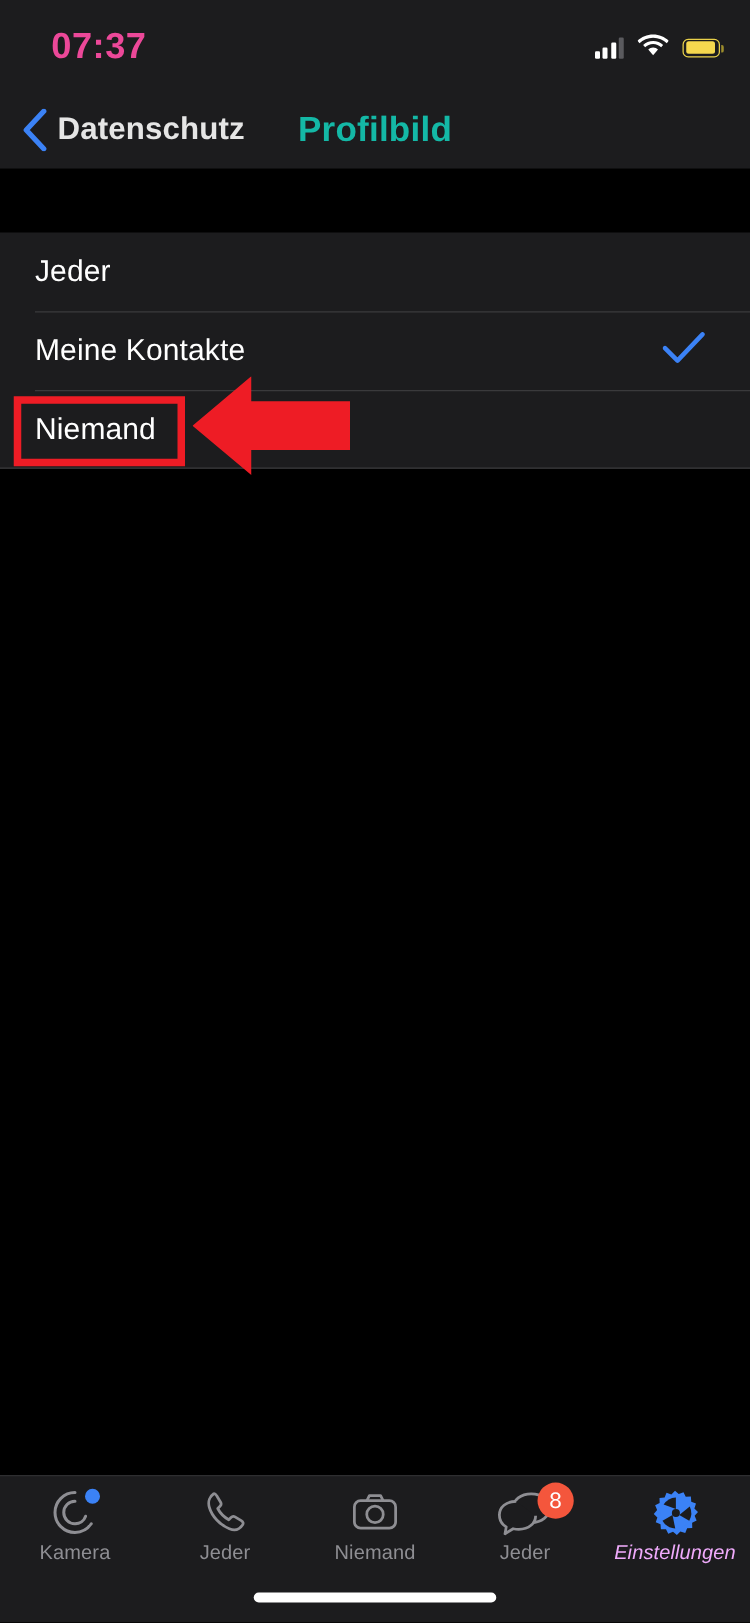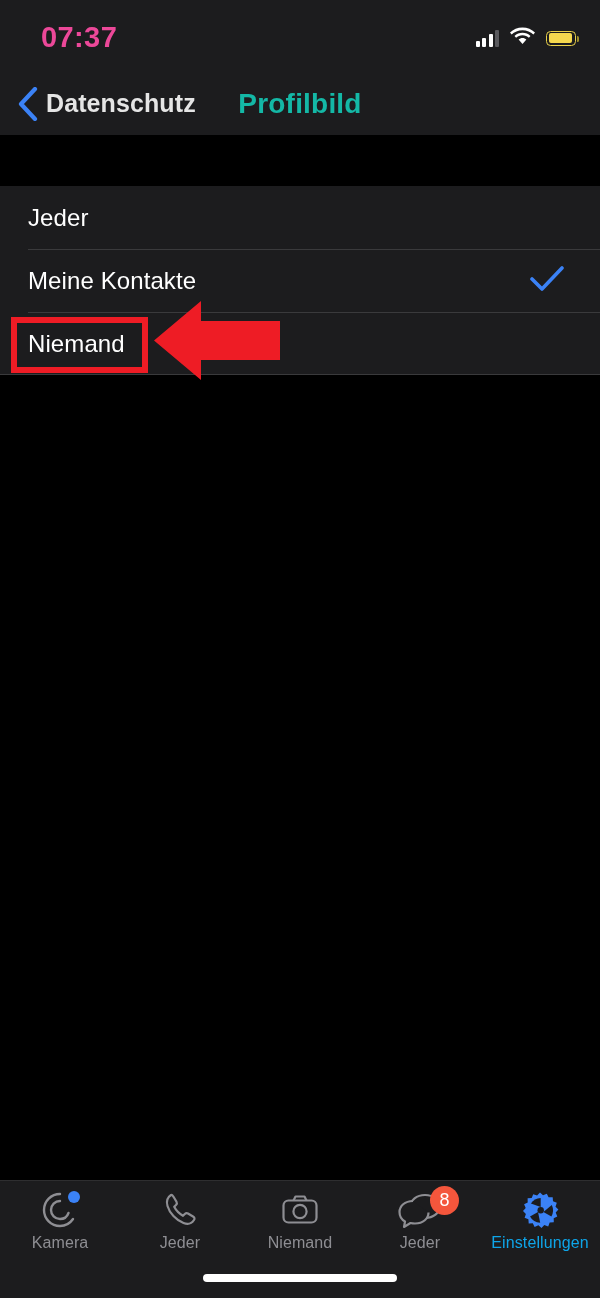--- a/index.html
+++ b/index.html
@@ -134,21 +134,21 @@
     align-items:center; justify-content:flex-start;
     padding-top:10px; cursor:pointer; position:relative;
   }
   .tab-icon {
     height:40px; display:flex; align-items:center; justify-content:center;
     position:relative;
   }
   .tab-label {
     font-size:16px; color:#8e8e93; margin-top:4px; letter-spacing:0.1px;
   }
-  .tab-item.active .tab-label { color:#0ea5e9; }
+  .tab-item.active .tab-label { color:#f0abfc;font-style:italic; }
   .tab-badge {
     position:absolute; top:-4px; right:-17px;
     min-width:29px; height:29px; border-radius:15px;
     background:#f4563c; color:#fff;
     font-size:18px; font-weight:normal;
     display:flex; align-items:center; justify-content:center;
     padding:0 6px;
   }
   .status-dot {
     position:absolute; top:1px; right:0px;

